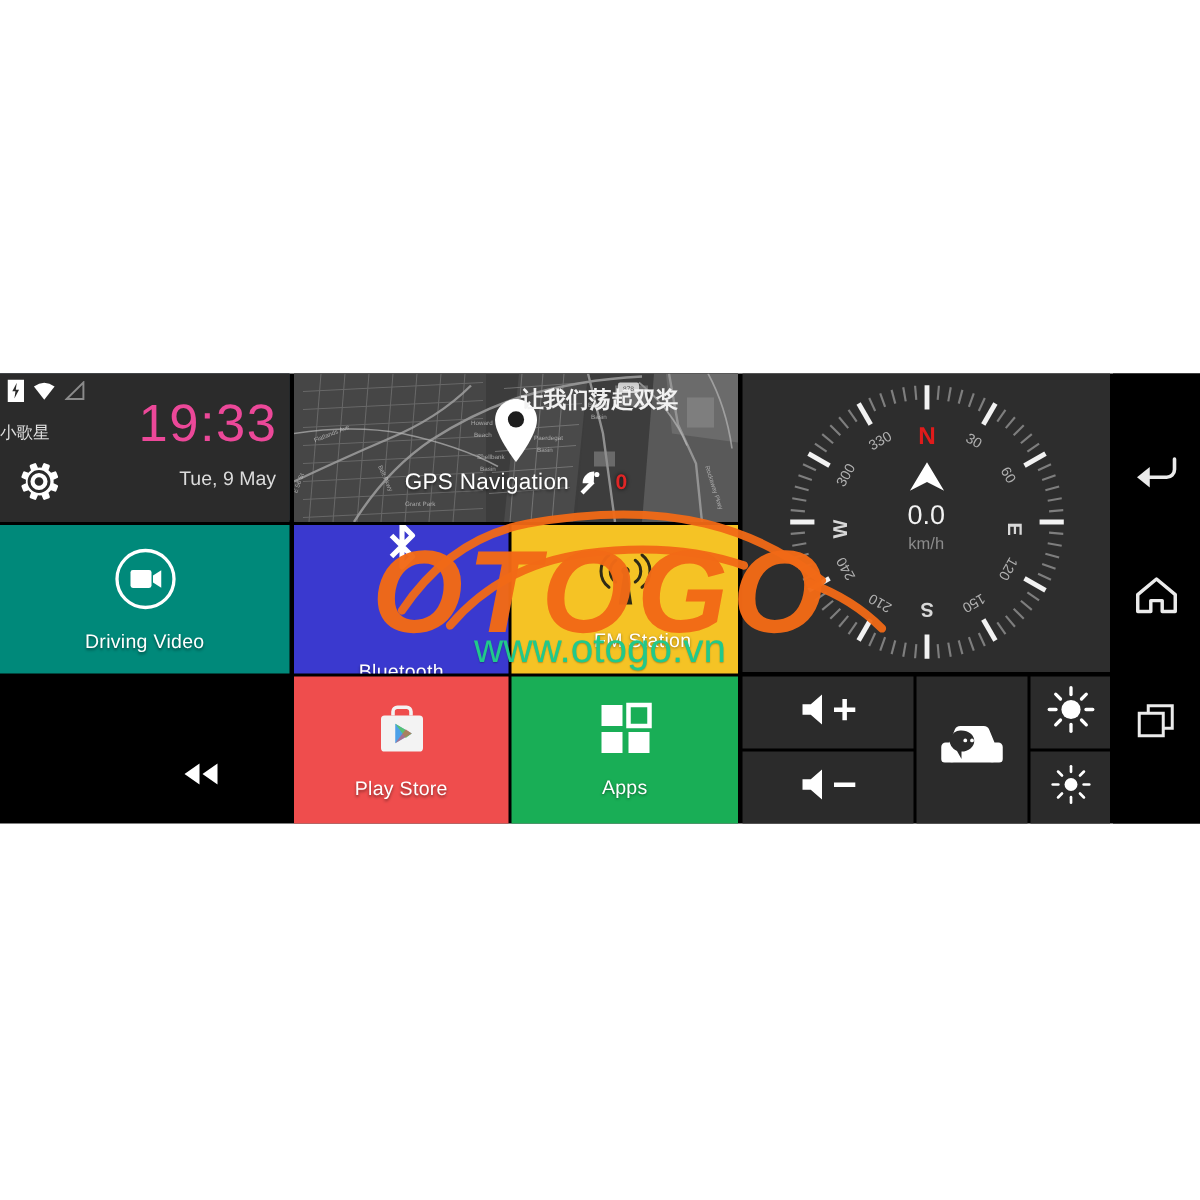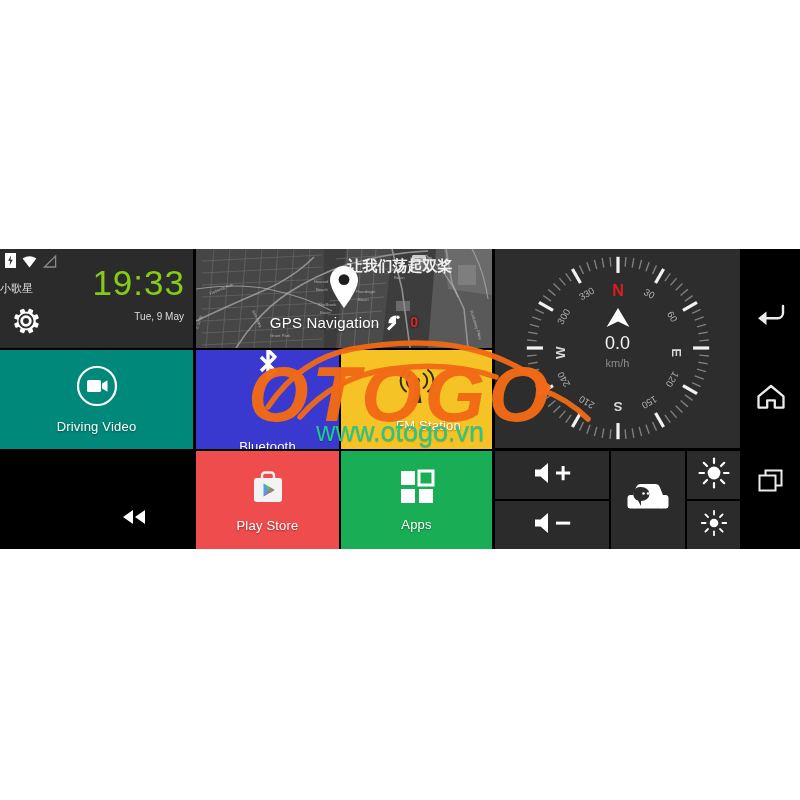--- a/index.html
+++ b/index.html
@@ -39,26 +39,26 @@
     background: #2b2b2b;
     display: block;
   }
   #statusbar {
     position: absolute; left: 5px; top: 4px;
     display: flex; align-items: center; gap: 6px;
   }
   .sb-ico { display: block; }
   #clock-time {
     position: absolute; right: 8px; top: 16px;
-    font-size: 35px; font-weight: 300; color: #84cc16;
+    font-size: 35px; font-weight: 300; color: #ec4899;
     letter-spacing: 1px; line-height: 1;
   }
   #clock-date {
     position: absolute; right: 9px; top: 62px;
-    font-size: 10px; color: #dcdcdc;
+    font-size: 13px; color: #dcdcdc;
   }
   #gear-btn {
     position: absolute; left: 10px; top: 56px;
     width: 32px; height: 32px;
     cursor: pointer;
   }
 
   
   #gps-tile {
     left: 196px; top: 0; width: 296px; height: 99px;

